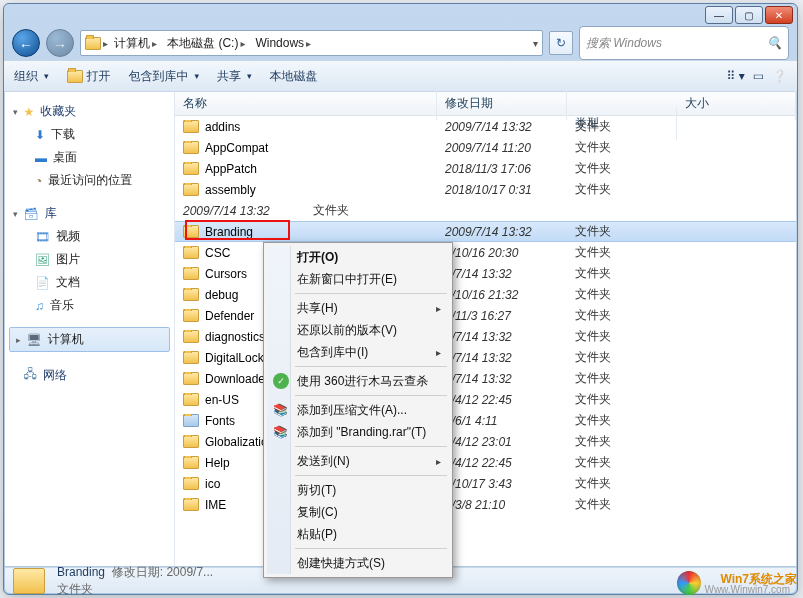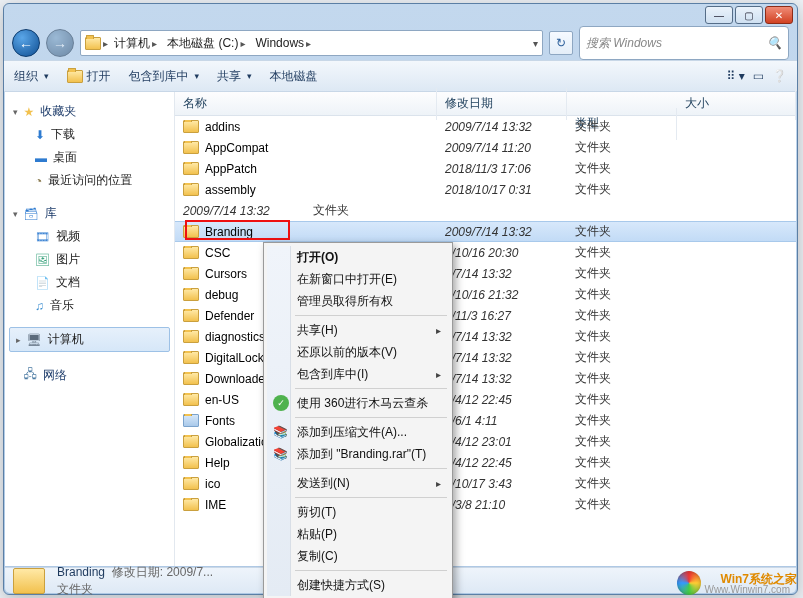--- a/index.html
+++ b/index.html
@@ -366,23 +366,20 @@
       <div class="redbox1" style="top:128px; left:10px; width:105px; height:20px;"></div>
 
       <div class="contextmenu" id="cmenu" style="top:150px; left:88px;">
         <div class="gutter"></div>
       <div class="mrow" style="font-weight: bold;">
             <span>打开(O)</span>
           </div>
           <div class="mrow">
             <span>在新窗口中打开(E)</span>
           </div>
-          <div class="mrow">
-            <span>管理员取得所有权</span>
-          </div>
           <div class="mrow sep"></div>
           <div class="mrow">
             <span>共享(H)</span>
             <span class="arrow">▸</span>
           </div>
           <div class="mrow">
             <span>还原以前的版本(V)</span>
           </div>
           <div class="mrow">
             <span>包含到库中(I)</span>
@@ -405,24 +402,24 @@
           <div class="mrow sep"></div>
           <div class="mrow">
             <span>发送到(N)</span>
             <span class="arrow">▸</span>
           </div>
           <div class="mrow sep"></div>
           <div class="mrow">
             <span>剪切(T)</span>
           </div>
           <div class="mrow">
+            <span>复制(C)</span>
+          </div>
+          <div class="mrow">
             <span>粘贴(P)</span>
-          </div>
-          <div class="mrow">
-            <span>复制(C)</span>
           </div>
           <div class="mrow sep"></div>
           <div class="mrow">
             <span>创建快捷方式(S)</span>
           </div>
         </div>
       <div class="redbox1" style="top:190px; left:93px; width:176px; height:24px;"></div>
     </div>
   </div>
 

